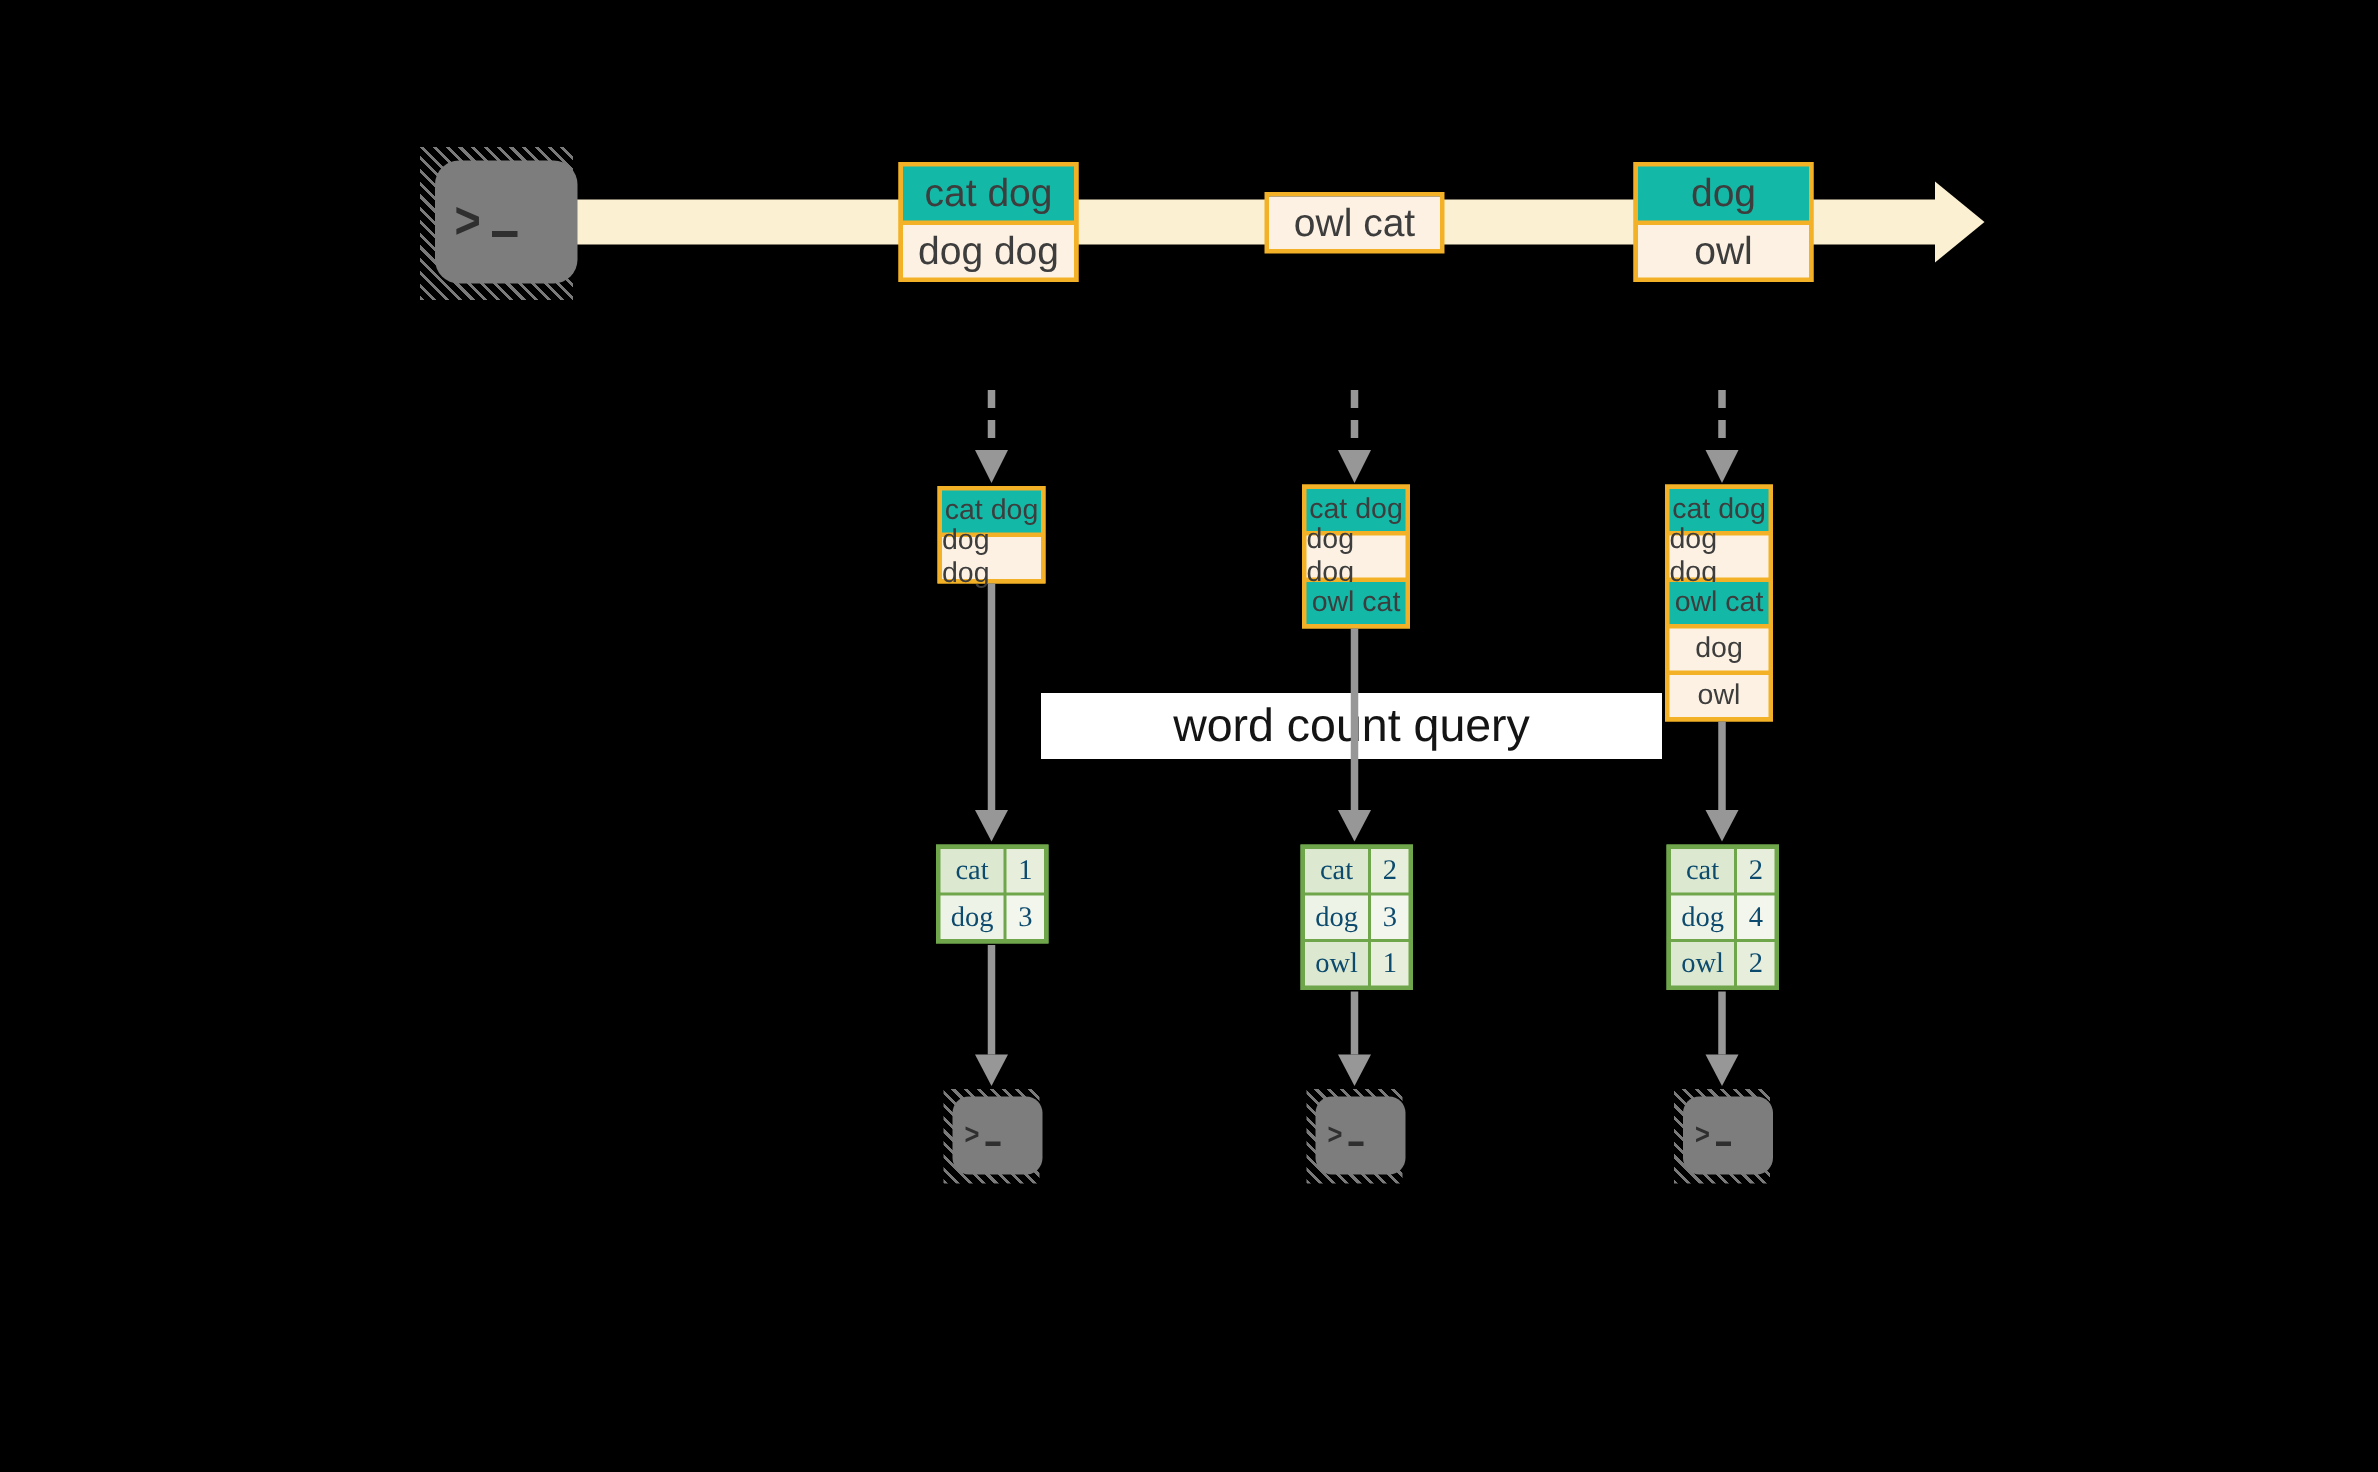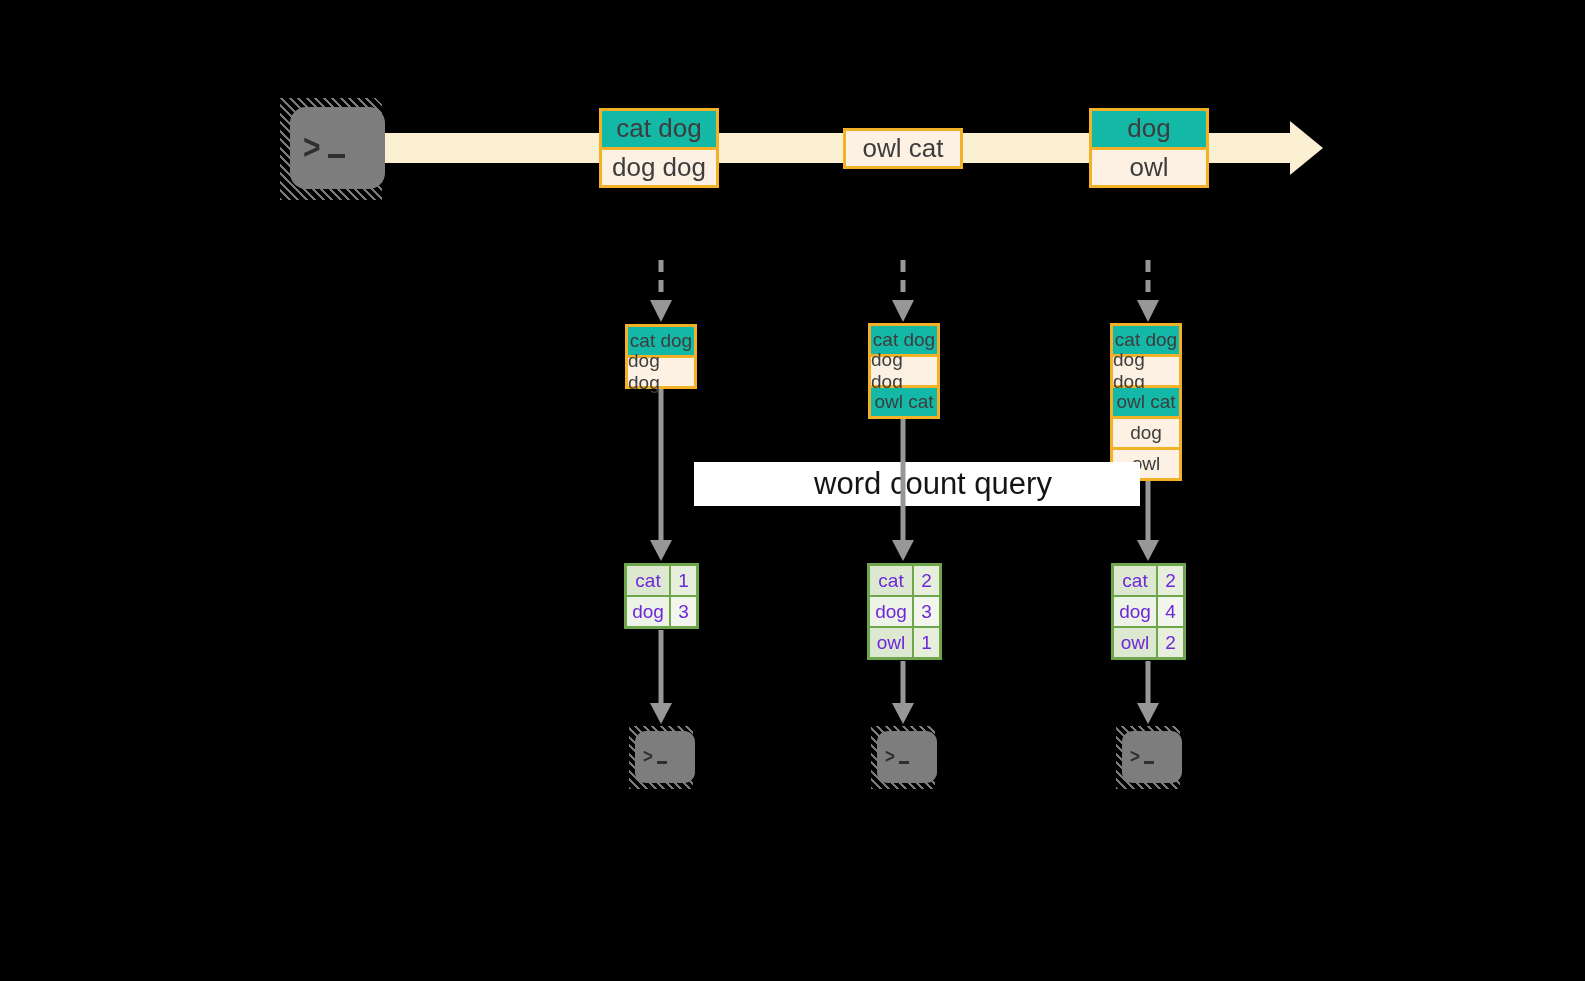--- a/index.html
+++ b/index.html
@@ -37,31 +37,31 @@
   .box-3{left:1089px;top:108px;width:120px;height:80px;}
   
   .stack .cell{font-size:19px;flex:none;height:28px;}
   .stack-1{left:625px;top:324px;width:72px;height:65px;}
   .stack-2{left:868px;top:323px;width:72px;height:96px;}
   .stack-3{left:1110px;top:323px;width:72px;height:158px;}
   
   .gtable{position:absolute;z-index:3;border:3px solid #6FA64B;background:#6FA64B;
     display:grid;grid-template-columns:42px 25px;gap:2px;box-sizing:content-box;}
   .gtable .gcell{height:29px;display:flex;align-items:center;justify-content:center;
-    font-size:19px;color:#6d28d9;}
+    font-size:19px;color:#0c4a6e;font-family:Liberation Serif, serif;}
   .gw-a{background:#DCE8D0;}
   .gn-a{background:#E7EFDC;}
   .gw-b{background:#EEF3E7;}
   .gn-b{background:#F2F6EC;}
   .table-1{left:624px;top:563px;}
   .table-2{left:867px;top:563px;}
   .table-3{left:1111px;top:563px;}
   
   .banner{position:absolute;left:694px;top:462px;width:414px;height:44px;background:#fff;z-index:4;
-    display:flex;align-items:center;justify-content:center;font-size:31px;color:#141414;padding-left:32px;}
+    display:flex;align-items:center;justify-content:center;font-size:31px;color:#141414;}
   
   .arrows{position:absolute;left:0;top:0;z-index:5;}
   
   .sink-1{left:629px;top:726px;}
   .sink-2{left:871px;top:726px;}
   .sink-3{left:1116px;top:726px;}
 </style>
 </head>
 <body>
 

